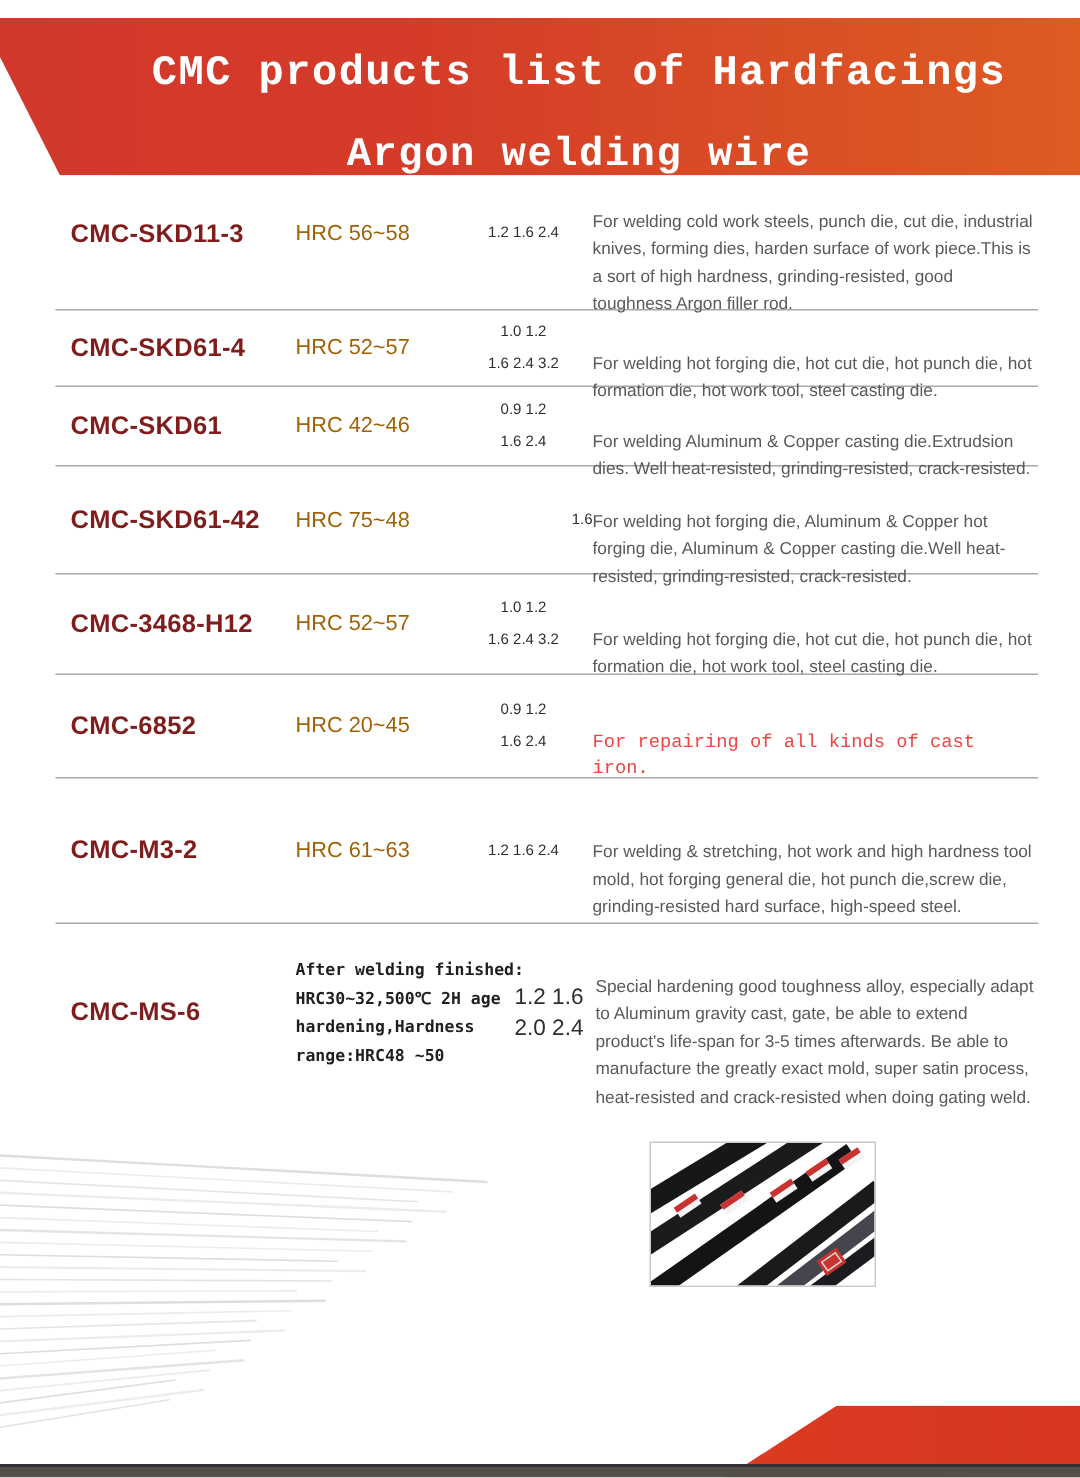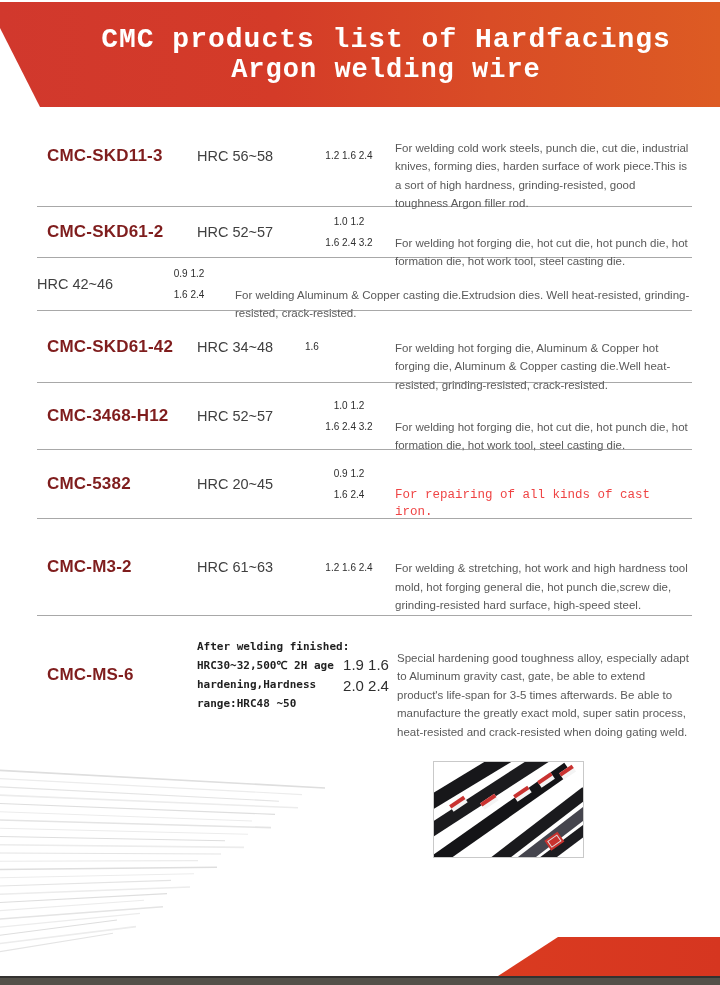--- a/index.html
+++ b/index.html
@@ -3,59 +3,59 @@
 <meta charset="utf-8">
 <style>
   html,body{margin:0;padding:0;}
   body{
     width:720px;height:985px;position:relative;overflow:hidden;
     background:#ffffff;
     font-family:"Liberation Sans", sans-serif;
   }
   
   .banner{
-    position:absolute;top:2px;left:0;width:720px;height:105px;
+    position:absolute;top:12px;left:0;width:720px;height:105px;
     background:linear-gradient(90deg,#d1382d 0%,#d43b28 38%,#d94c26 68%,#dd5b23 100%);
     clip-path:polygon(0 0,720px 0,720px 105px,40px 105px,0 26px);
   }
   .banner .t1{
     margin-top:22px;text-align:center;padding-left:52px;
     color:#ffffff;font-family:"Liberation Mono", monospace;
     font-weight:bold;font-size:28px;letter-spacing:1px;white-space:nowrap;
   }
   .banner .t2{
-    margin-top:0;text-align:center;padding-left:52px;
+    margin-top:24px;text-align:center;padding-left:52px;
     color:#ffffff;font-family:"Liberation Mono", monospace;
     font-weight:bold;font-size:27px;letter-spacing:1px;white-space:nowrap;
   }
   
   .table{position:absolute;left:37px;top:105px;width:655px;}
   .row{
     display:flex;align-items:center;box-sizing:border-box;position:relative;
     border-bottom:1px solid #a8a8a8;
   }
   .row-1{height:102px}.row-2{height:51px}.row-3{height:53px}.row-4{height:72px}
   .row-5{height:67px}.row-6{height:69px}.row-7{height:97px}
   .row-8{height:118px;border-bottom:none}
   .cell{box-sizing:border-box;}
   .model{
     width:160px;padding-left:10px;color:#7f1d1d;font-weight:bold;
     font-size:17px;letter-spacing:0.2px;white-space:nowrap;
   }
-  .hrc{width:106px;font-size:14.5px;color:#404040;white-space:pre-line;}
+  .hrc{width:106px;font-size:14.5px;color:#a16207;white-space:pre-line;}
   .sizes{
     width:92px;font-size:10px;color:#2e2e2e;text-align:center;
     white-space:pre-line;line-height:21px;
   }
   .desc{
     flex:1;font-size:11.5px;color:#595959;line-height:18.5px;
     padding-right:2px;
     margin-top:40px;
   }
-  .row-4 .sizes{text-align:left;padding-left:2px;}
+  .row-4 .sizes{text-align:right;padding-left:2px;}
   
   .desc-mono .desc{
     font-family:"Liberation Mono", monospace;font-size:12.5px;color:#ef4444;line-height:17px;
   }
   .hardness-mono .hrc{
     width:200px;font-family:"DejaVu Sans Mono", monospace;
     font-size:11px;font-weight:bold;color:#1f1f1f;line-height:19px;
   }
   .hardness-mono .sizes{
     position:absolute;left:287px;top:50%;transform:translateY(-50%);
@@ -91,71 +91,72 @@
 
 <div class="table" id="table">
   <div class="row row-1">
     <div class="cell model">CMC-SKD11-3</div>
     <div class="cell hrc">HRC 56~58</div>
     <div class="cell sizes">1.2 1.6 2.4</div>
     <div class="cell desc">For welding cold work steels, punch die, cut die,  industrial knives, forming dies, harden surface of work piece.This is a sort of high hardness, grinding-resisted, good toughness Argon filler rod.</div>
   </div>
 
   <div class="row row-2">
-    <div class="cell model">CMC-SKD61-2</div>
+    <div class="cell model">CMC-SKD61-4</div>
     <div class="cell hrc">HRC 52~57</div>
     <div class="cell sizes">1.0 1.2
 1.6 2.4 3.2</div>
     <div class="cell desc">For welding hot forging die, hot cut die, hot punch die, hot formation die, hot work tool, steel casting die.</div>
   </div>
 
   <div class="row row-3">
+    <div class="cell model">CMC-SKD61</div>
     <div class="cell hrc">HRC 42~46</div>
     <div class="cell sizes">0.9 1.2
 1.6 2.4</div>
     <div class="cell desc">For welding Aluminum &amp; Copper casting die.Extrudsion dies. Well heat-resisted, grinding-resisted, crack-resisted.</div>
   </div>
 
   <div class="row row-4">
     <div class="cell model">CMC-SKD61-42</div>
-    <div class="cell hrc">HRC 34~48</div>
+    <div class="cell hrc">HRC 75~48</div>
     <div class="cell sizes">1.6</div>
     <div class="cell desc">For welding hot forging die, Aluminum &amp; Copper hot forging die,  Aluminum  &amp;  Copper casting die.Well heat-resisted, grinding-resisted, crack-resisted.</div>
   </div>
 
   <div class="row row-5">
     <div class="cell model">CMC-3468-H12</div>
     <div class="cell hrc">HRC 52~57</div>
     <div class="cell sizes">1.0 1.2
 1.6 2.4 3.2</div>
     <div class="cell desc">For welding hot forging die, hot cut die, hot punch die, hot formation die, hot work tool, steel casting die.</div>
   </div>
 
   <div class="row row-6 desc-mono">
-    <div class="cell model">CMC-5382</div>
+    <div class="cell model">CMC-6852</div>
     <div class="cell hrc">HRC 20~45</div>
     <div class="cell sizes">0.9 1.2
 1.6 2.4</div>
     <div class="cell desc">For repairing of all kinds of cast iron.</div>
   </div>
 
   <div class="row row-7">
     <div class="cell model">CMC-M3-2</div>
     <div class="cell hrc">HRC 61~63</div>
     <div class="cell sizes">1.2 1.6 2.4</div>
     <div class="cell desc">For welding &amp; stretching, hot work and high hardness tool mold,  hot forging general die,  hot punch die,screw die, grinding-resisted hard surface, high-speed steel.</div>
   </div>
 
   <div class="row row-8 hardness-mono">
     <div class="cell model">CMC-MS-6</div>
     <div class="cell hrc">After welding finished:
 HRC30~32,500℃ 2H age
 hardening,Hardness
  range:HRC48 ~50</div>
-    <div class="cell sizes">1.9 1.6
+    <div class="cell sizes">1.2 1.6
 2.0 2.4</div>
     <div class="cell desc">Special hardening good toughness alloy, especially adapt to Aluminum gravity cast, gate, be able to  extend product's life-span for 3-5 times afterwards. Be able to manufacture the  greatly exact mold, super satin process, heat-resisted and crack-resisted when doing gating  weld.</div>
   </div>
 </div>
 
 <div class="rods">
   <svg width="350" height="205" viewBox="0 0 350 205" id="rods-svg">
       <line x1="-6" y1="8" x2="325" y2="26" stroke="#dedede" stroke-width="1.6"></line>
       <line x1="-6" y1="16.3" x2="302" y2="32.6" stroke="#ececec" stroke-width="1.1"></line>
       <line x1="-6" y1="24.6" x2="279" y2="39.2" stroke="#e4e4e4" stroke-width="1.1"></line>

